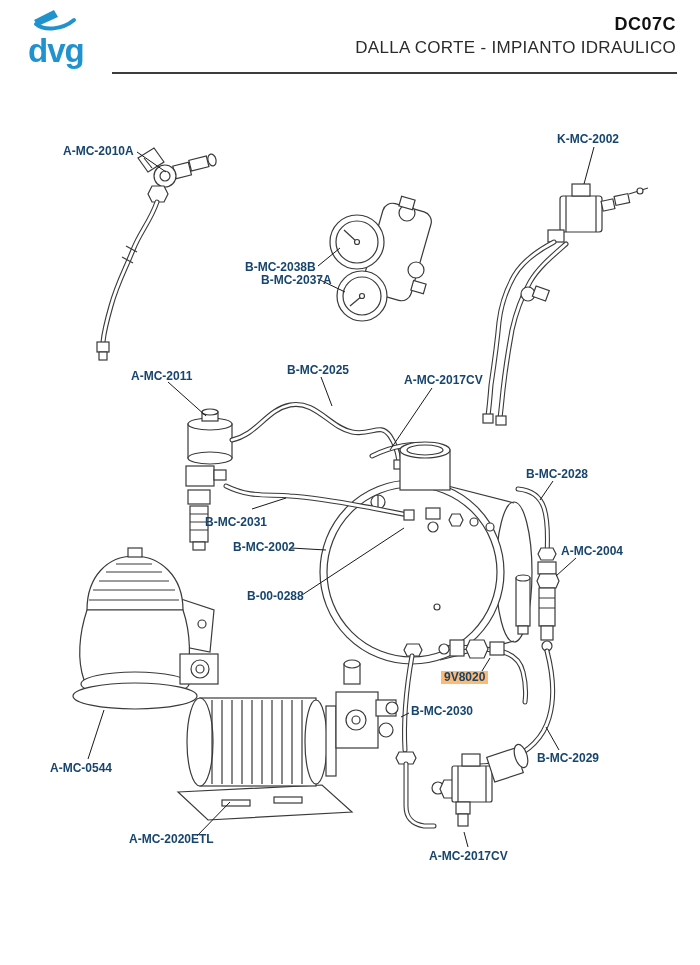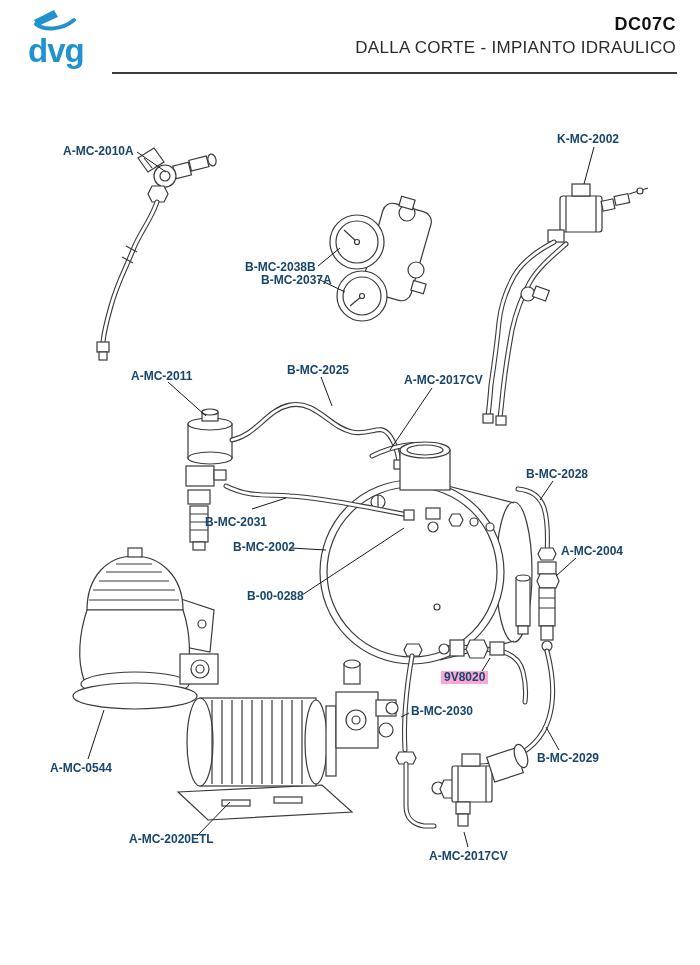--- a/index.html
+++ b/index.html
@@ -23,21 +23,21 @@
   .ln { fill:none; stroke:#3a3a3a; stroke-width:1.2; }
   .fw { fill:#ffffff; stroke:#3a3a3a; stroke-width:1.2; }
   .po { fill:none; stroke:#3a3a3a; stroke-width:5; stroke-linecap:round; }
   .pi { fill:none; stroke:#ffffff; stroke-width:2.8; stroke-linecap:round; }
   .ld { stroke:#1a1a1a; stroke-width:1; }
   
   .part-label {
     position:absolute; font-size:12px; font-weight:bold; color:#17456d;
     white-space:nowrap; line-height:13px;
   }
-  .part-label.hl { background:#f9a8d4; padding:0 3px; }
+  .part-label.hl { background:#fdba74; padding:0 3px; }
 </style>
 </head>
 <body>
 
 <div class="page">
 
   <div class="header">
     <div class="logo">
       <svg width="50" height="24" viewBox="0 0 50 24">
         <polygon points="6,12 26,2 30,9 10,18" fill="#2093cf"></polygon>

